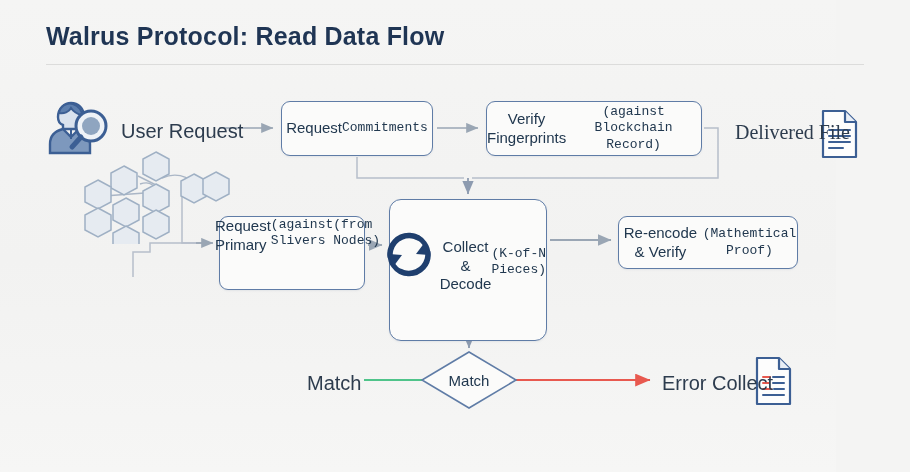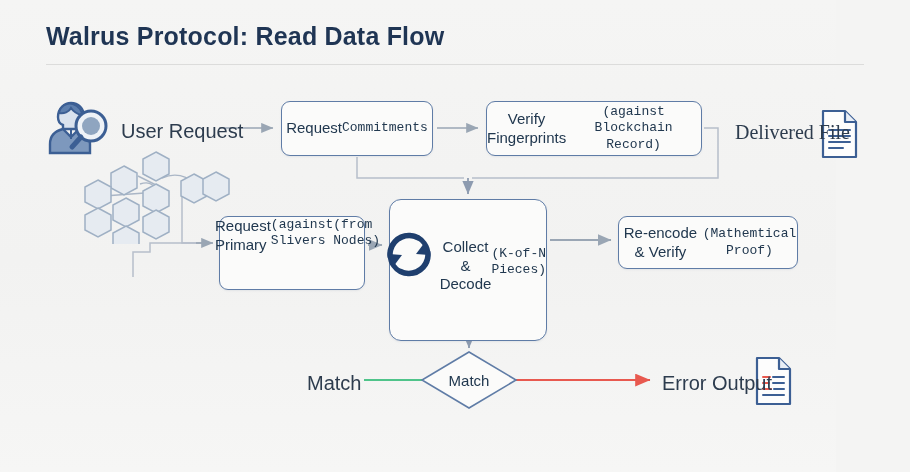--- a/index.html
+++ b/index.html
@@ -230,21 +230,21 @@
     </svg>
   </div>
 
   <div class="plain-label" id="label-user-request">User Request</div>
 
   <div class="plain-label" id="label-delivered-file">Delivered File</div>
 
 
   <div class="plain-label" id="label-match-left">Match</div>
 
-  <div class="plain-label" id="label-error-output">Error Output</div>
+  <div class="plain-label" id="label-error-output">Error Collect</div>
 
   <div class="node" id="node-request-commitments">
     <div>Request</div>
     <div class="l2">Commitments</div>
   </div>
 
   <div class="node" id="node-verify-fingerprints">
     <div>Verify Fingerprints</div>
     <div class="l2">(against Blockchain Record)</div>
   </div>

